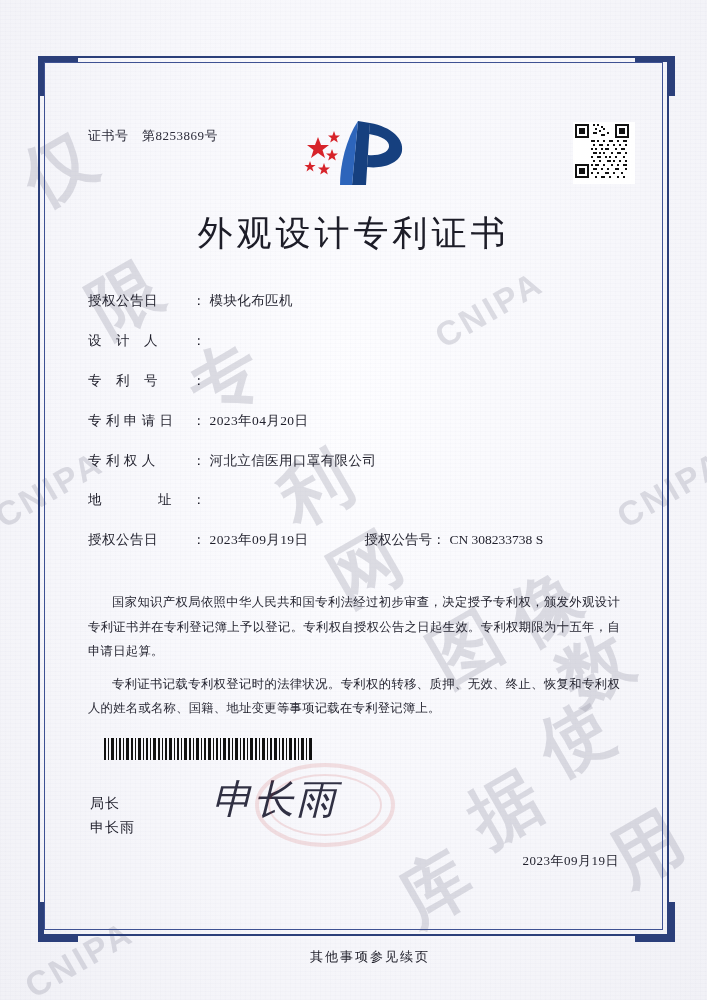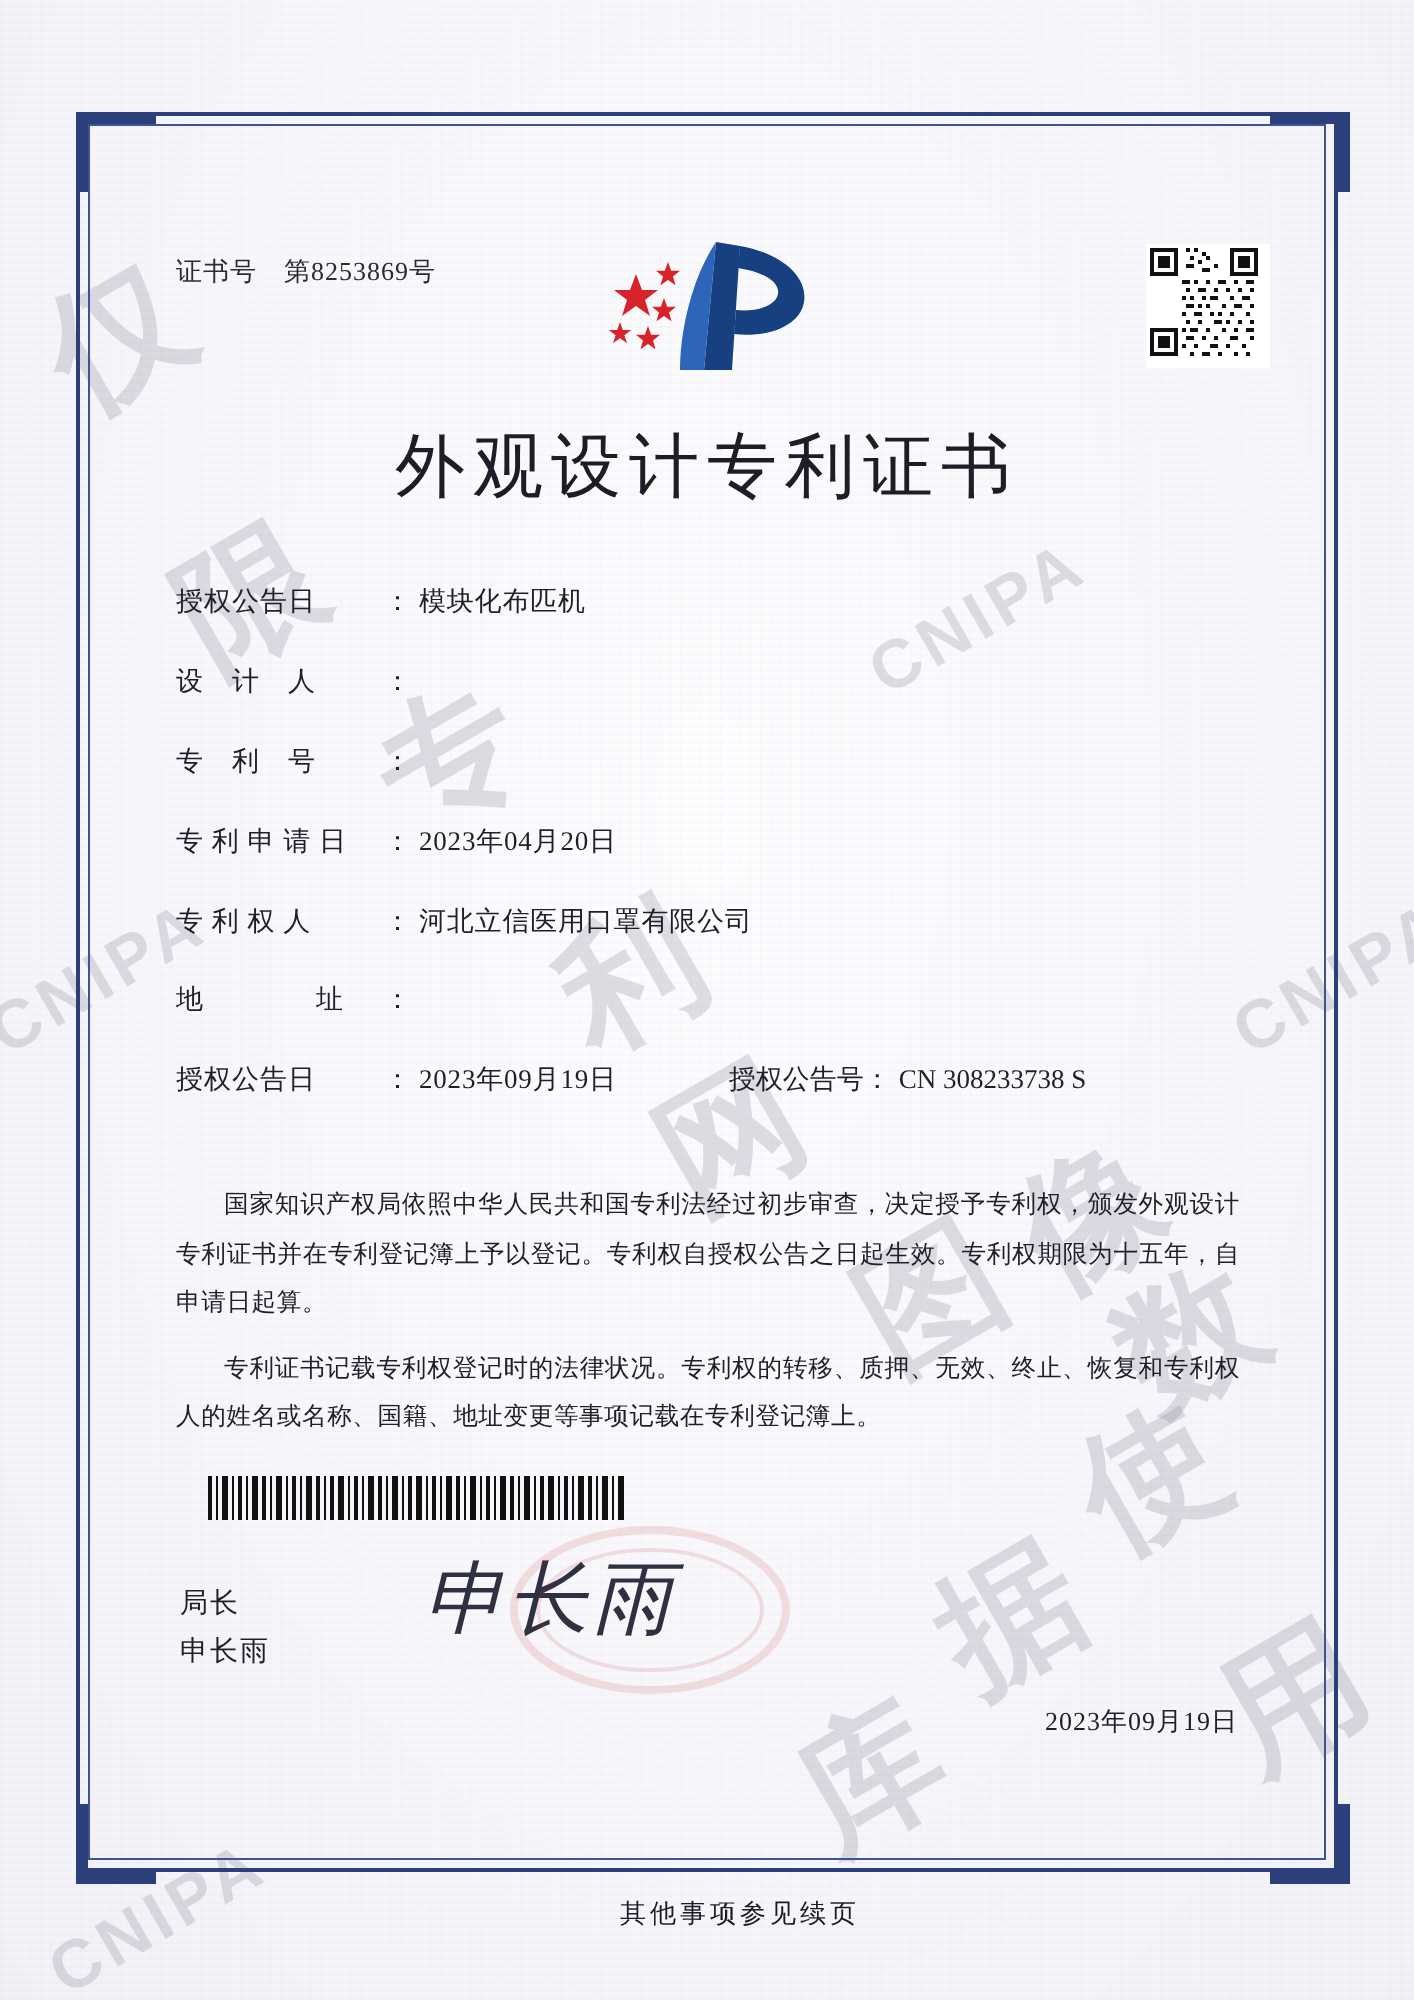--- a/index.html
+++ b/index.html
@@ -163,21 +163,20 @@
   }
 
   
   .sig-label {
     position: absolute;
     left: 90px; top: 792px;
     font-size: 14px;
     color: #1f1f2b;
     line-height: 1.7;
     letter-spacing: 1px;
-    font-family: Liberation Mono, monospace;
   }
   .sig-hand {
     position: absolute;
     left: 212px; top: 772px;
     width: 160px; height: 60px;
     font-size: 40px;
     color: #15152a;
     font-family: "Liberation Serif", "DejaVu Serif", serif;
     font-style: italic;
     letter-spacing: 2px;

